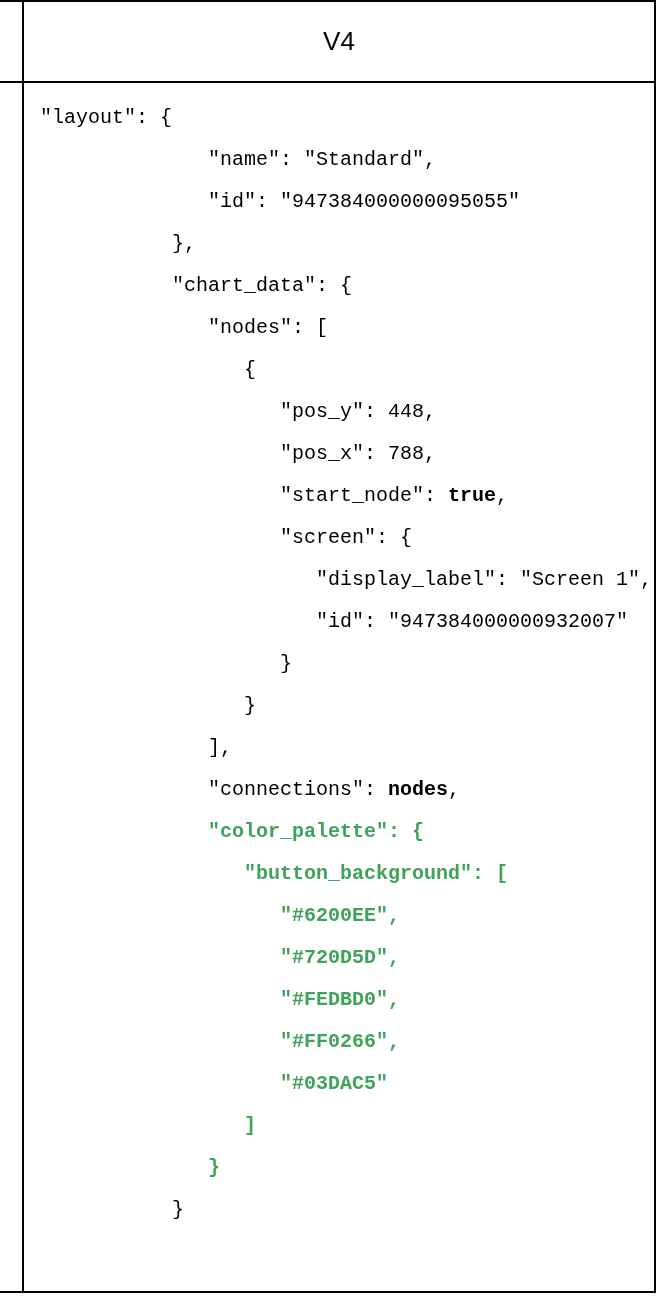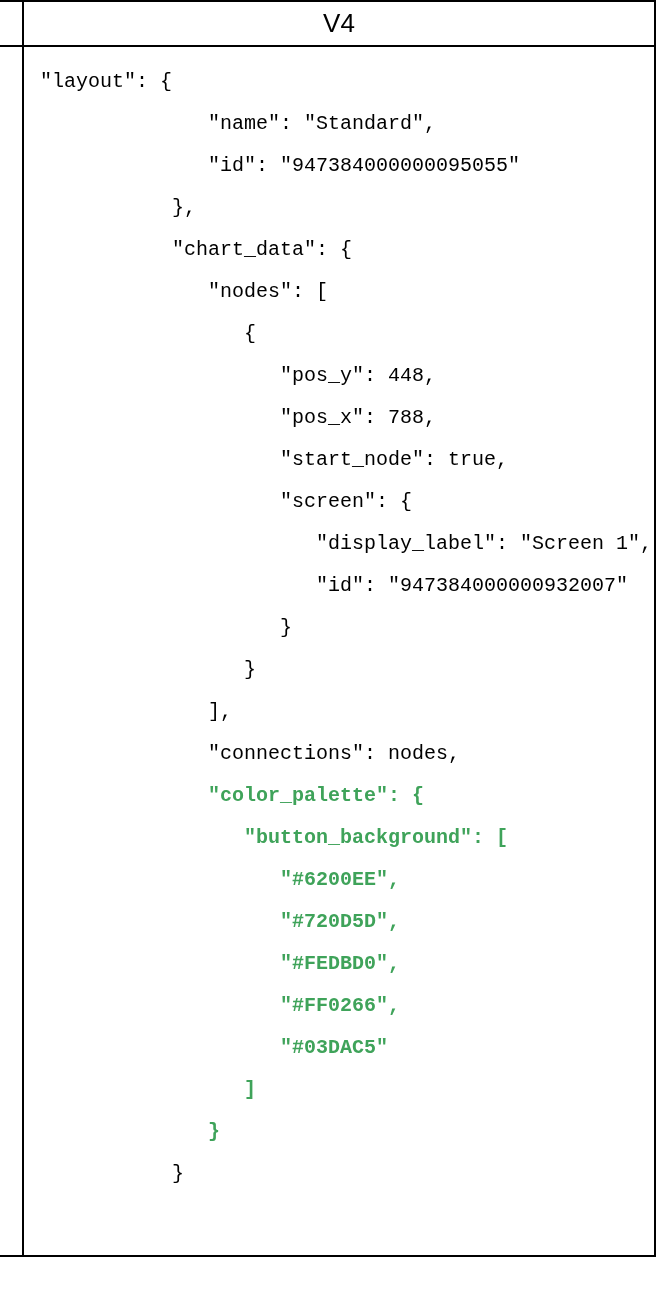--- a/index.html
+++ b/index.html
@@ -19,21 +19,21 @@
       border-bottom: 2px solid #000;
     }
     .header-row .stub {
       width: 22px;
       border-right: 2px solid #000;
     }
     .header-row .heading {
       flex: 1;
       text-align: center;
       font-size: 26px;
-      padding: 6px 0;
+      padding: 24px 0;
       font-weight: 400;
       border-right: 2px solid #000;
     }
     .body-row {
       display: flex;
       width: 100%;
       border-bottom: 2px solid #000;
     }
     .body-row .stub {
       width: 22px;
@@ -48,21 +48,21 @@
       line-height: 2.1;
       color: #000;
       white-space: pre;
       overflow: hidden;
     }
     .green {
       color: #3fa35a;
       font-weight: bold;
     }
     .bold {
-      font-weight: normal;
+      font-weight: bold;
     }
   </style>
 </head>
 <body>
 
 <div class="outer">
   <div class="header-row">
     <div class="stub"></div>
     <div class="heading">V4</div>
   </div>

